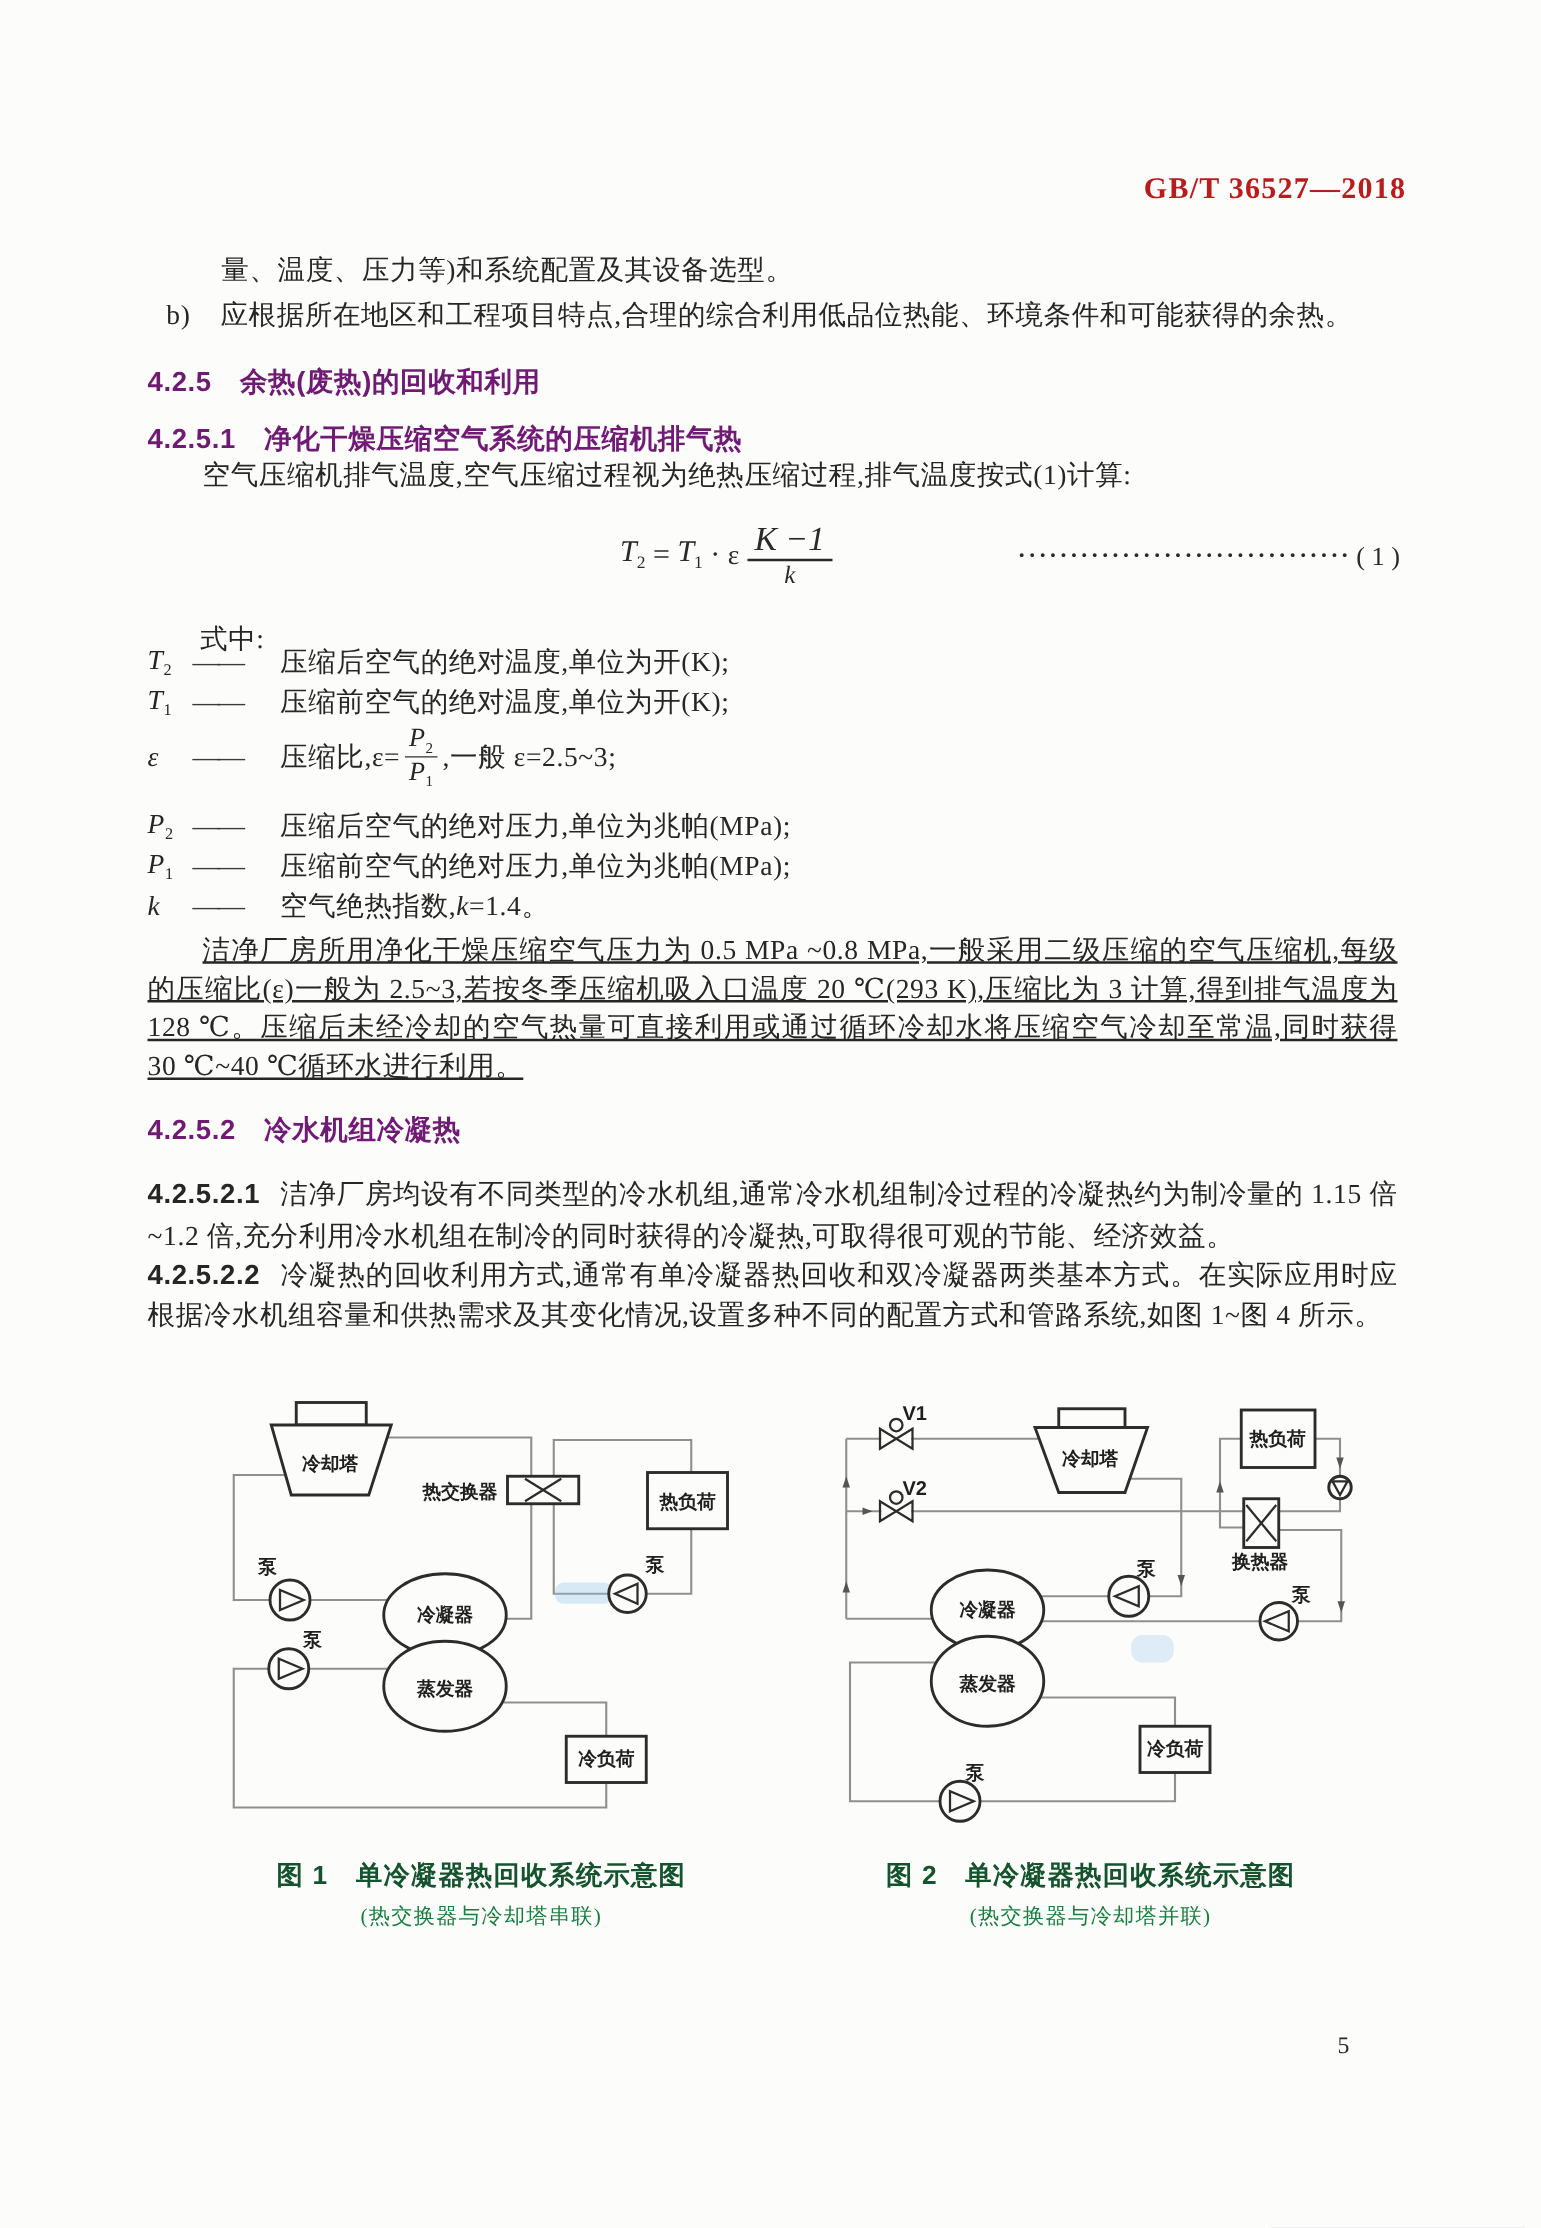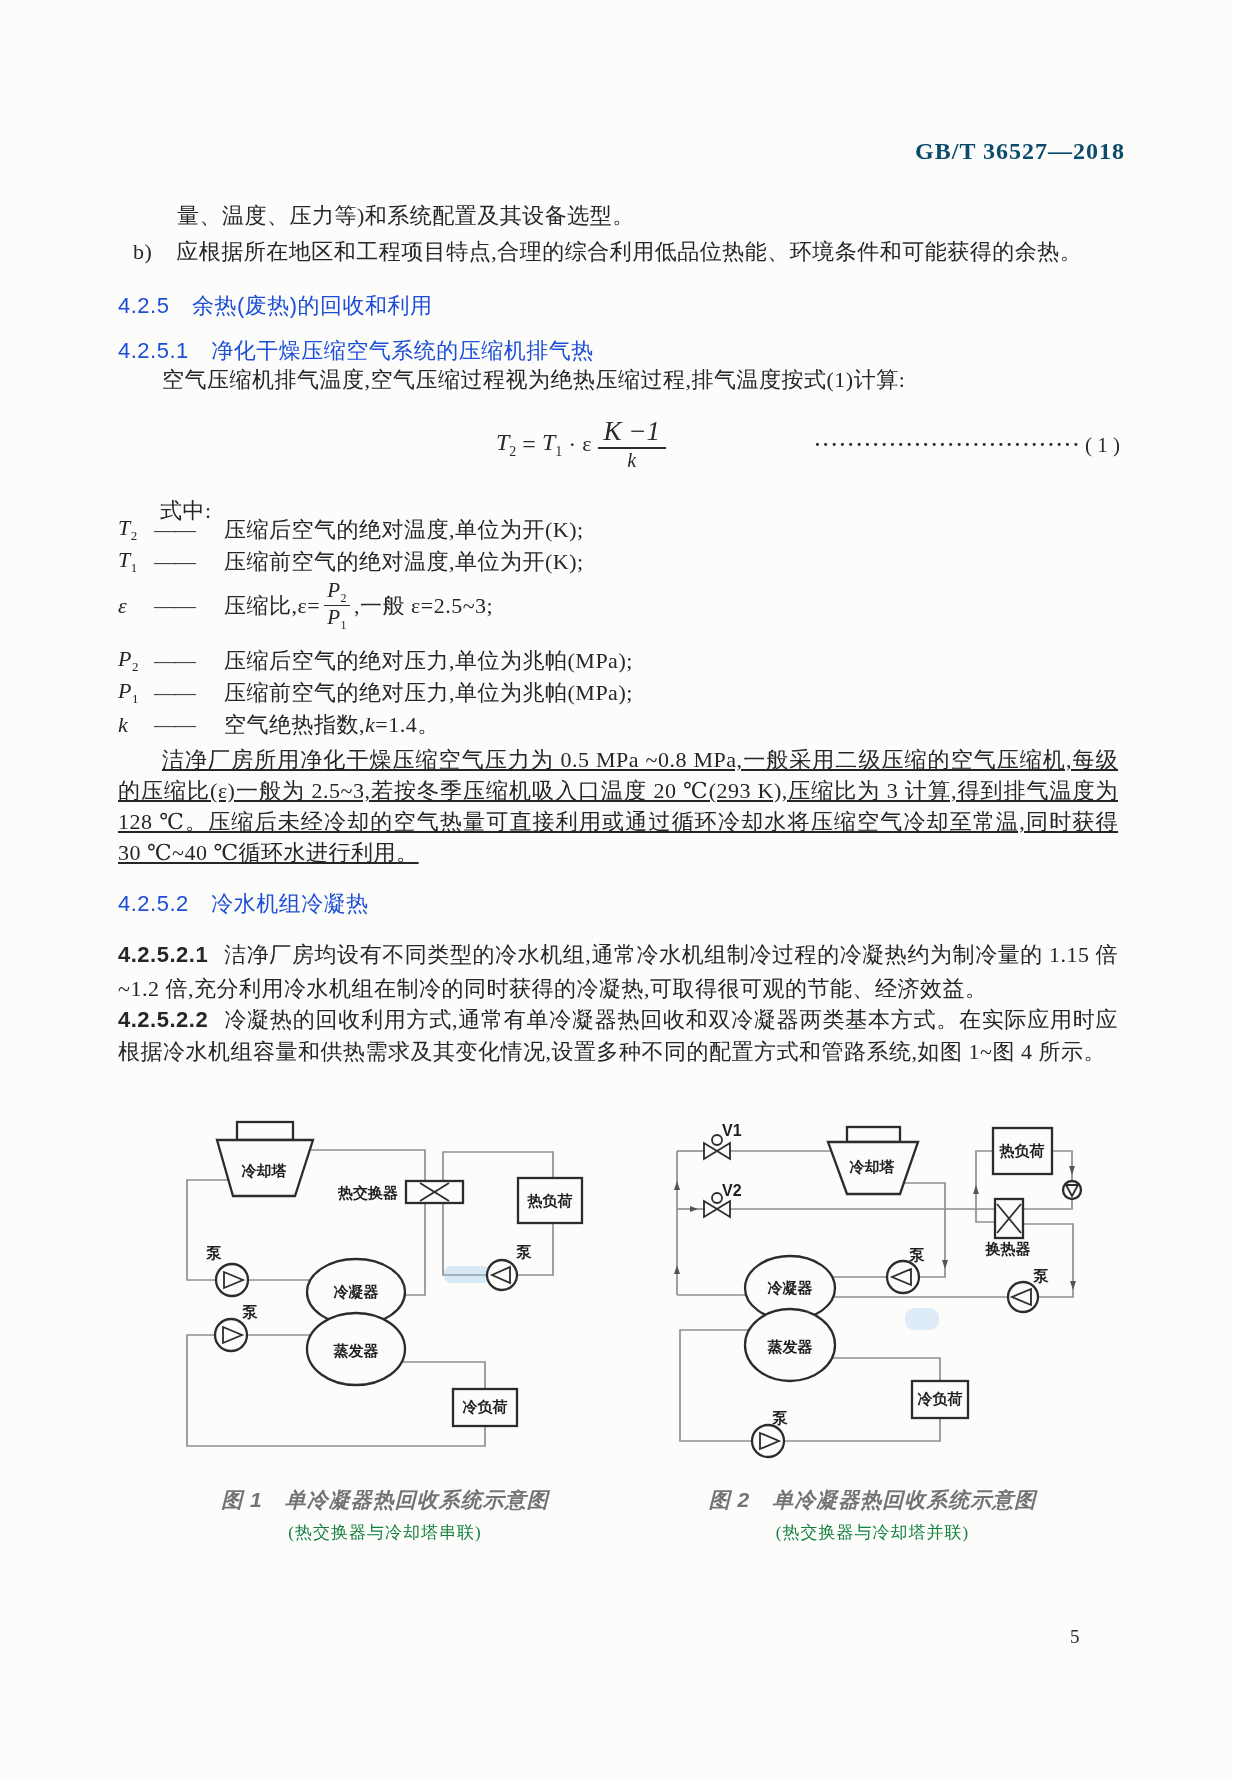--- a/index.html
+++ b/index.html
@@ -9,30 +9,30 @@
     margin:0 auto;
     background:#fcfcfa;
     font-family:"Liberation Serif","DejaVu Serif",serif;
     color:#262626;
     overflow:hidden;
   }
   .abs{position:absolute;}
   .docnum{
     top:138px;right:108px;
     font-size:24px;font-weight:bold;letter-spacing:1px;
-    color:#0c4a6e;
+    color:#b91c1c;
     font-family:"Liberation Serif","DejaVu Serif",serif;
   }
   .bodytext{font-size:22px;line-height:31px;letter-spacing:0.5px;}
   .acont{left:177px;top:200px;}
   .itemb{left:133px;top:236px;white-space:nowrap;}
   .itemb .blabel{display:inline-block;margin-right:24px;font-family:"Liberation Serif",serif;}
   .h1{
     font-family:"Liberation Sans","DejaVu Sans",sans-serif;
-    font-weight:normal;font-size:22px;color:#1d4ed8;letter-spacing:0.5px;
+    font-weight:bold;font-size:22px;color:#701a75;letter-spacing:0.5px;
   }
   .h425{left:118px;top:291px;}
   .h4251{left:118px;top:336px;}
   .h4252{left:118px;top:889px;}
   .pintro{left:118px;top:364px;width:1000px;text-indent:2em;}
   
   .formula{
     left:496px;top:418px;height:52px;
     display:flex;align-items:center;
     font-size:24px;font-style:italic;color:#2a2a2a;
@@ -81,21 +81,21 @@
     font-family:"Liberation Sans","DejaVu Sans",sans-serif;
     font-size:15px;font-weight:bold;fill:#1f1f1f;
   }
   .vlabel{
     font-family:"Liberation Sans","DejaVu Sans",sans-serif;
     font-size:16px;font-weight:bold;fill:#1f1f1f;
   }
   .caption1{
     position:absolute;text-align:center;
     font-family:"Liberation Sans","DejaVu Sans",sans-serif;
-    font-weight:bold;font-size:21px;color:#737373;letter-spacing:1px;font-style:italic;
+    font-weight:bold;font-size:21px;color:#14532d;letter-spacing:1px;
   }
   .caption2{
     position:absolute;text-align:center;
     font-size:17px;color:#15803d;letter-spacing:1px;
   }
   .pageno{left:1070px;top:1626px;font-size:19px;color:#2a2a2a;}
 </style>
 </head>
 <body>
 

